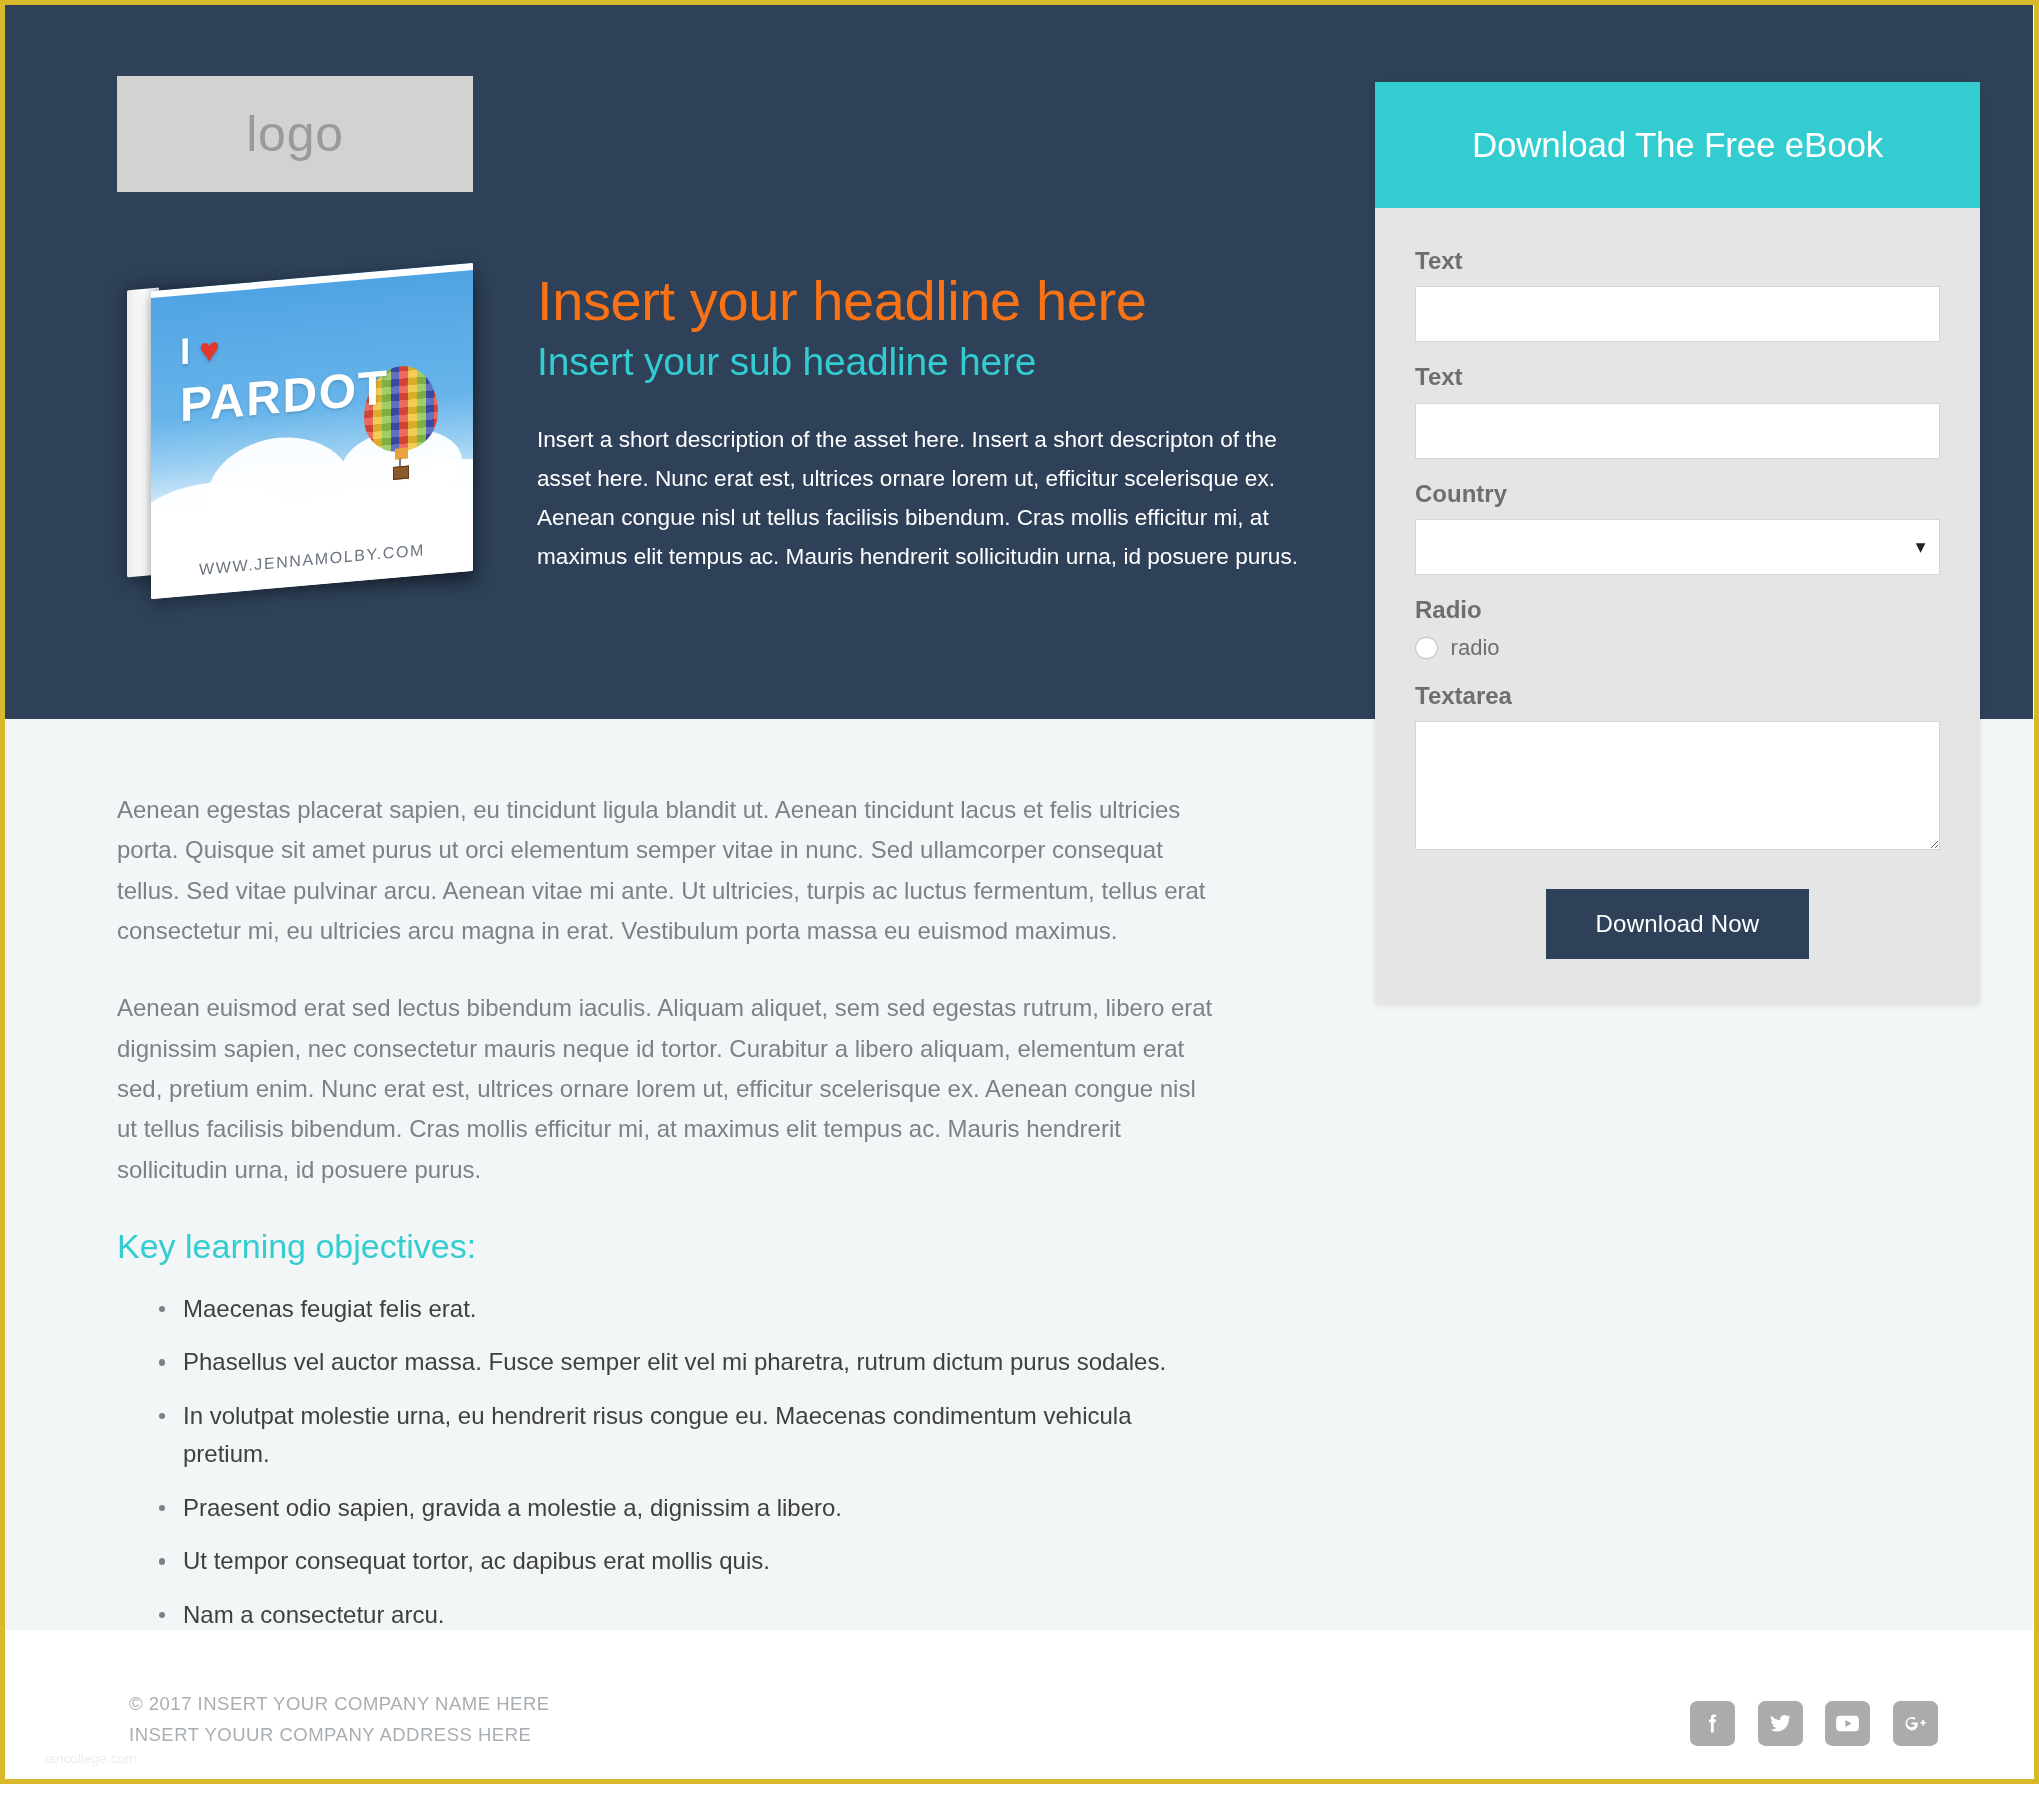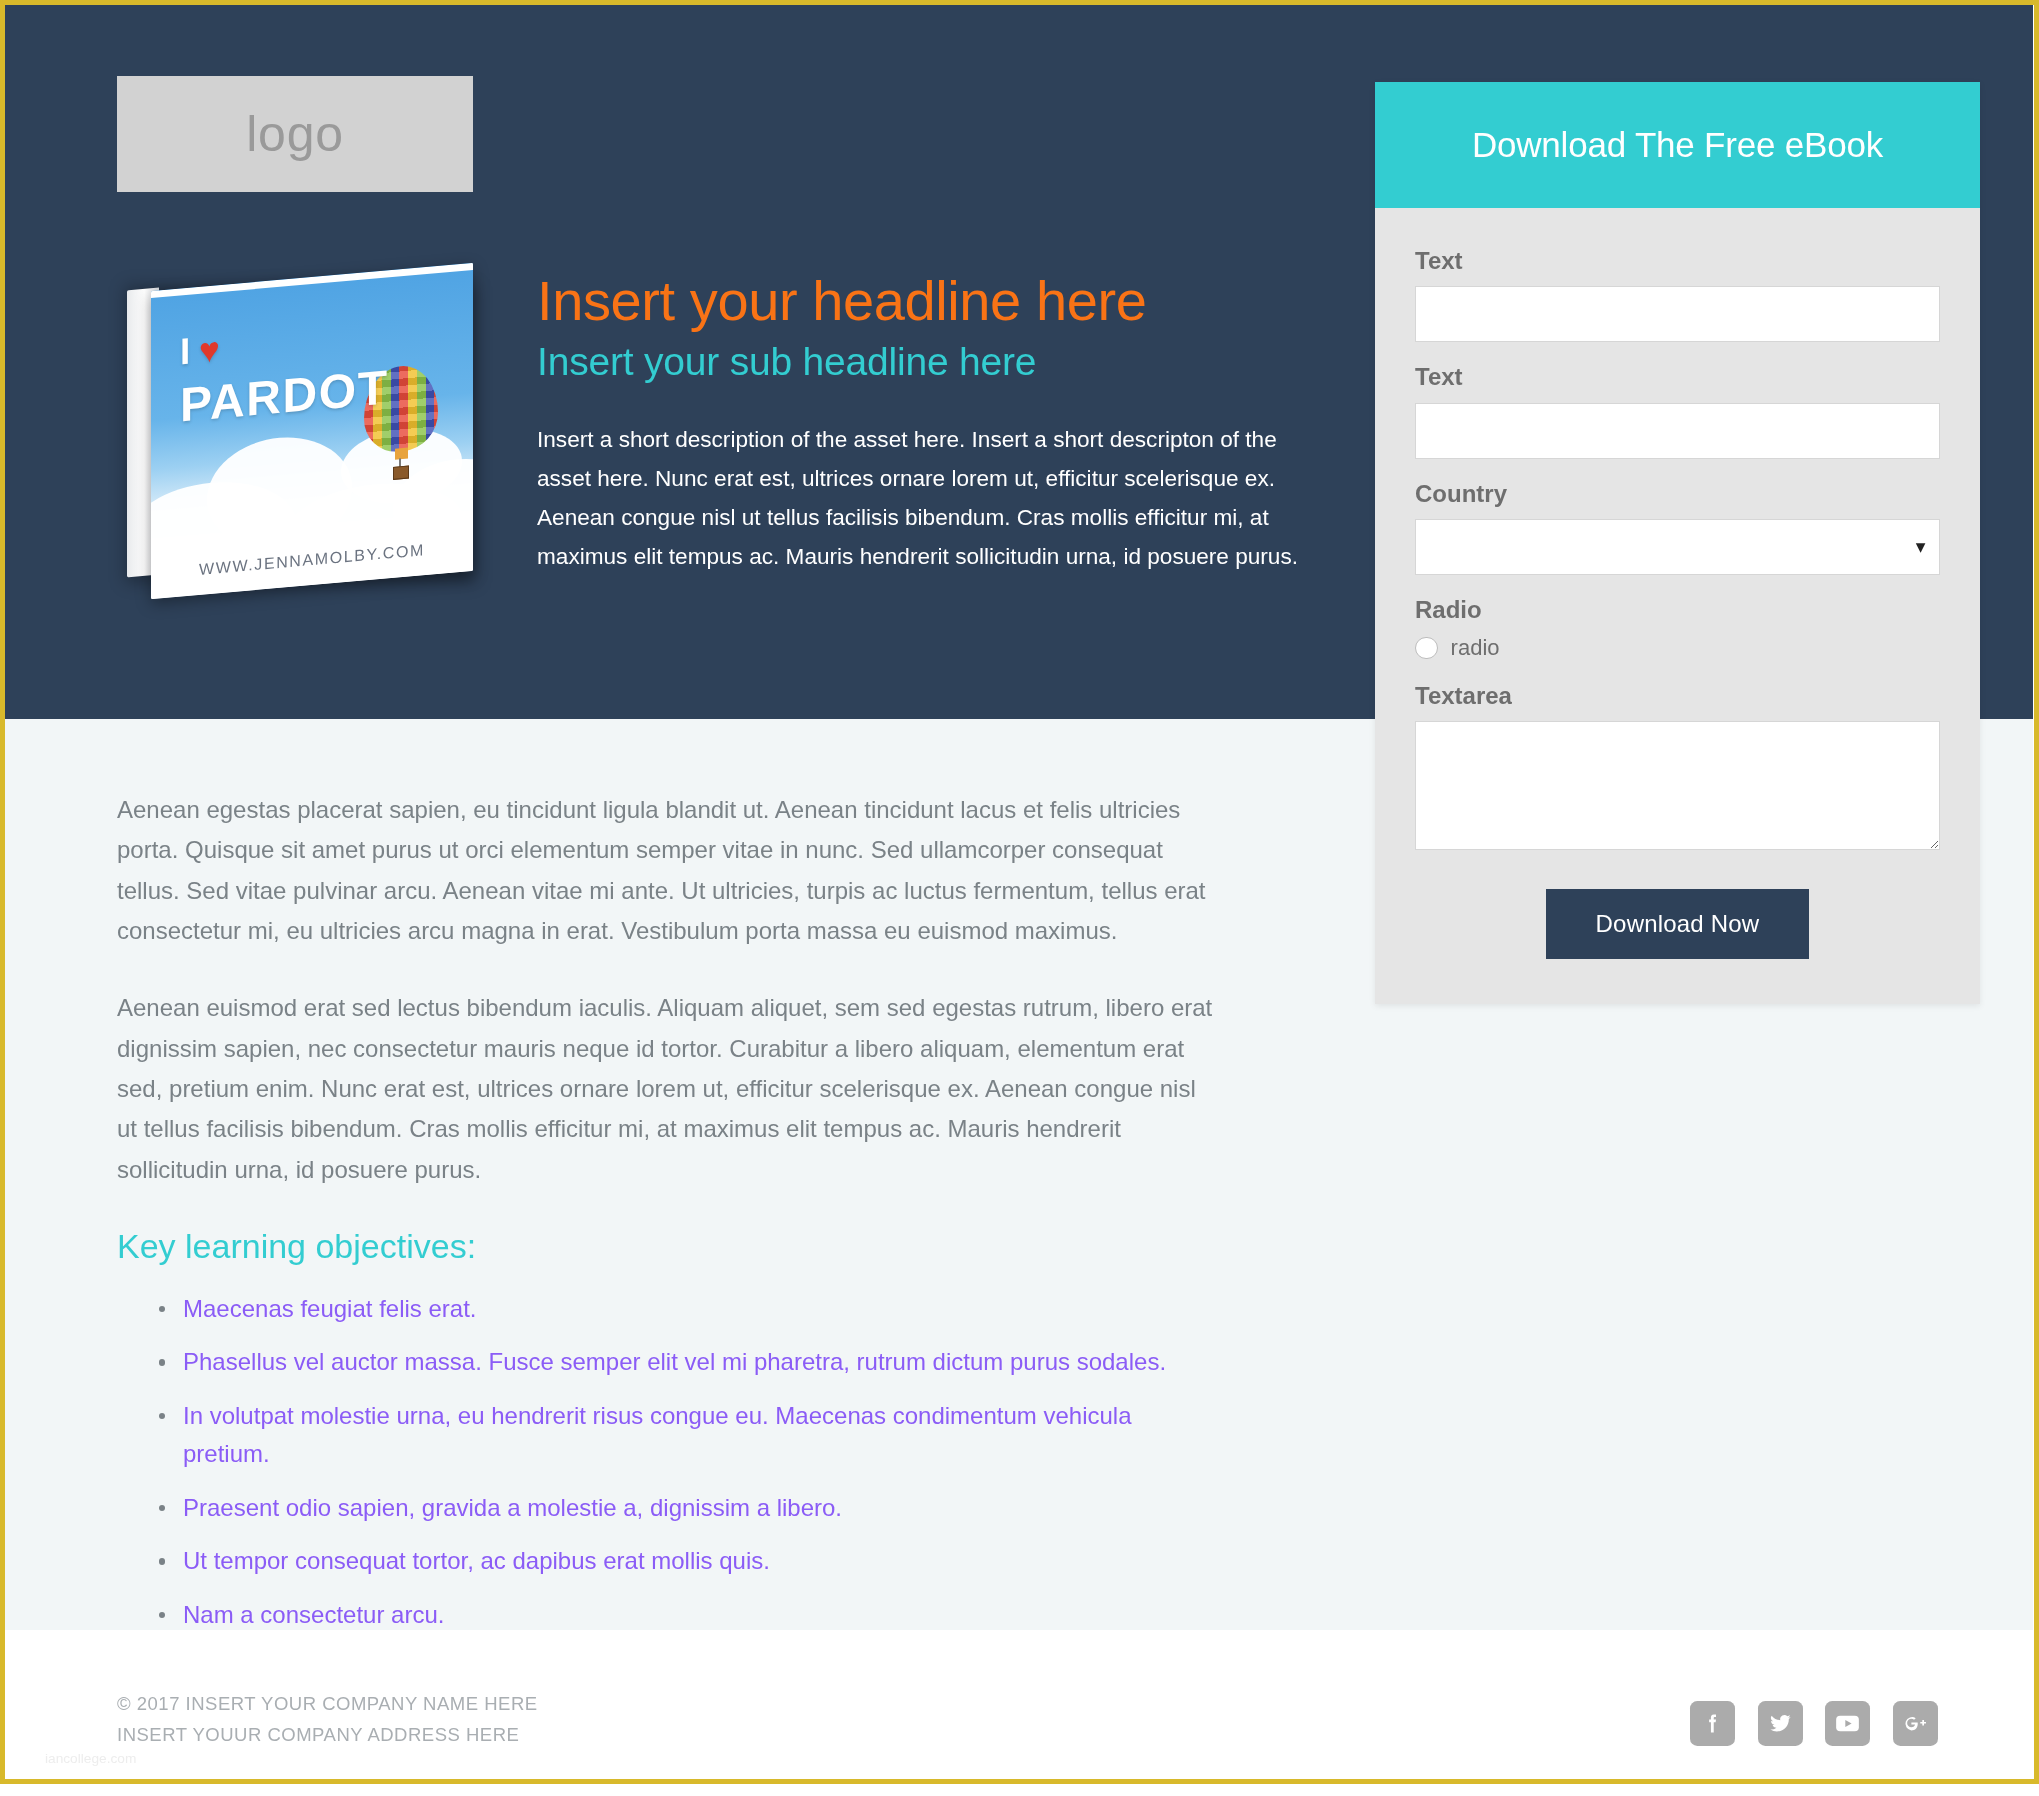--- a/index.html
+++ b/index.html
@@ -336,21 +336,21 @@
     font-weight: normal;
     margin: 14.5px 0 24px 0;
   }
   .content ul {
     list-style: none;
     padding-left: 42px;
   }
   .content ul li {
     font-size: 24px;
     line-height: 1.62;
-    color: #8b5cf6;
+    color: #404040;
     margin-bottom: 14.5px;
     position: relative;
     padding-left: 24px;
   }
   .content ul li:before {
     content: "";
     position: absolute;
     left: 0;
     top: 16px;
     width: 6.4px; height: 6.4px;
@@ -362,21 +362,21 @@
   .footer {
     position: absolute;
     left: 0;
     top: 1625px;
     width: 2028px;
     height: 160px;
     background: #FFFFFF;
   }
   .footer-text {
     position: absolute;
-    left: 112px;
+    left: 124px;
     top: 58px;
     font-size: 18.5px;
     line-height: 1.7;
     color: #A9AEB2;
     letter-spacing: 0.5px;
   }
   .watermark {
     position: absolute;
     left: 40px;
     top: 121px;

